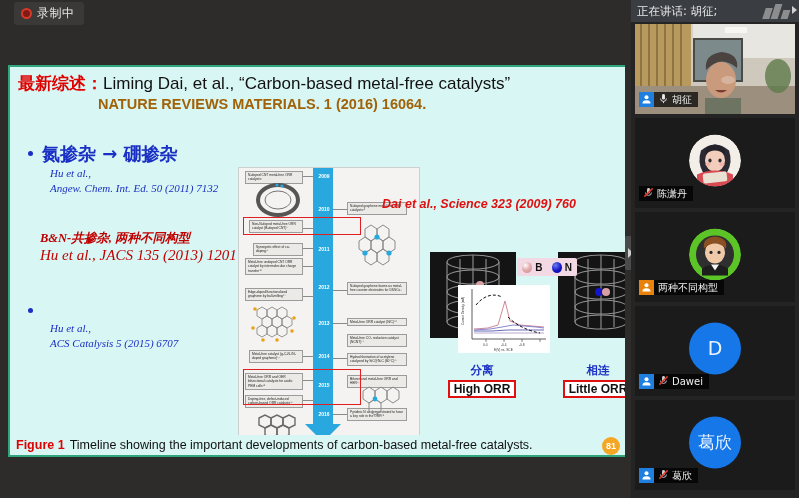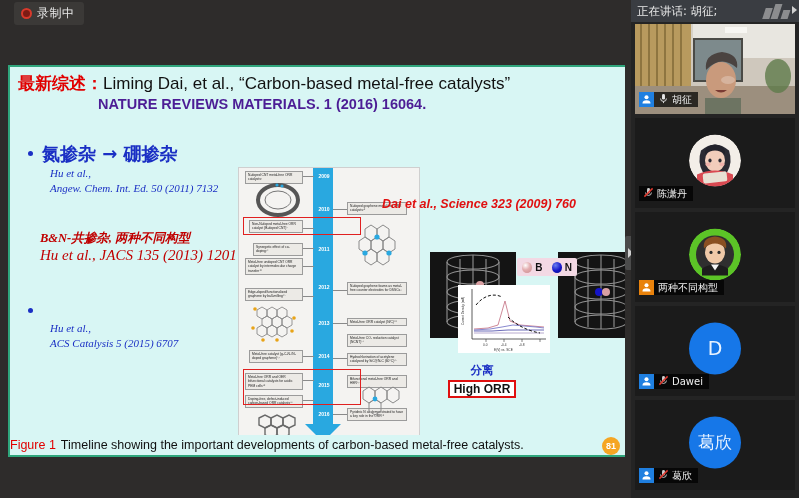--- a/index.html
+++ b/index.html
@@ -40,21 +40,21 @@
   .slide {
     position: absolute; left: 8px; top: 39px; width: 622px; height: 383px;
     background: #d8f6f4; border: 2px solid #2fa67c; border-right: none; overflow: hidden;
   }
 
   
   .title-line1 { position: absolute; left: 8px; top: 5px; white-space: nowrap; text-align: center; }
   .t-cn { color: #e10000; font-size: 17px; font-weight: bold; font-family: "DejaVu Sans", sans-serif; }
   .t-en { color: #111; font-size: 17px; font-family: "Liberation Sans", sans-serif; }
   .title-line2 { position: absolute; left: 88px; top: 29px; white-space: nowrap;
-    color: #4c1d95; font-size: 14.5px; font-weight: bold; }
+    color: #a16207; font-size: 14.5px; font-weight: bold; }
 
   
   .bullet { position: absolute; white-space: nowrap; }
   .bullet .dot { display: inline-block; width: 5px; height: 5px; border-radius: 50%;
      background: #1a2fc4; vertical-align: middle; margin-right: 9px; margin-bottom: 4px; }
   .b-head { color: #1a2fc4; font-size: 18px; font-weight: bold; font-family: "DejaVu Sans", sans-serif; }
   .b-sub { color: #1a2fc4; font-size: 11px; font-style: italic; font-family: "Liberation Serif", serif;
     display: block; margin-left: 22px; line-height: 1.35; white-space: nowrap; }
   .red-note { position: absolute; color: #c00000; font-family: "Liberation Serif", serif; white-space: nowrap; }
   .red-note .l1 { font-size: 12.5px; font-weight: bold; font-style: italic; display:block; }
@@ -93,21 +93,21 @@
   .ann { position: absolute; text-align: center; }
   .ann .cn { display: block; color: #1a2fc4; font-size: 11.5px; font-weight: bold;
     font-family: "DejaVu Sans", sans-serif; margin-bottom: 1px; }
   .ann .en { display: inline-block; color: #111; font-size: 12px; font-weight: bold;
     border: 2px solid #e01010; padding: 0px 4px; background: #fff; font-family:"Liberation Sans",sans-serif; }
 
   
   .caption { position: absolute; left: 8px; top: 409px; width: 622px; height: 22px;
     background: #d8f6f4; border: 2px solid #2fa67c; border-top: none; border-right: none;
     display: flex; align-items: center; }
-  .cap-fig { color: #e10000; font-size: 12.5px; font-weight: normal; }
+  .cap-fig { color: #e10000; font-size: 12.5px; font-weight: bold; padding-left: 6px; }
   .cap-txt { color: #111; font-size: 12.5px; font-weight: normal; padding-left: 5px; white-space: nowrap; }
   .pagebadge { position: absolute; right: 10px; top: 2px; width: 18px; height: 18px;
     border-radius: 50%; background: #f5a623; color: #fff; font-size: 9px; font-weight: bold;
     display: flex; align-items: center; justify-content: center; text-align: center; }
 
   
   .divider { position: absolute; left: 625px; top: 26px; width: 6px; height: 472px; background: #2e2c2b; }
   .dv-handle { position: absolute; left: 625px; top: 236px; width: 11px; height: 34px;
      background: #4b4b4b; border-radius: 2px; display: flex; align-items: center; justify-content: center; }
   .dv-handle:after { content: ""; width: 0; height: 0;
@@ -379,20 +379,24 @@
             <text x="36" y="66">E(V) vs. SCE</text>
           </g>
           <text x="6" y="40" font-size="3" fill="#333" transform="rotate(-90 6 40)" font-family="Liberation Sans, sans-serif">Current Density (mA)</text>
         </svg>
       </div>
 
       <div class="ann" style="left:433px; top:296px; width:78px;">
         <span class="cn">分离</span>
         <span class="en">High ORR</span>
       </div>
+      <div class="ann" style="left:546px; top:296px; width:84px;">
+        <span class="cn">相连</span>
+        <span class="en">Little ORR</span>
+      </div>
     </div>
 
     <div class="caption">
       <span class="cap-fig">Figure 1</span>
       <span class="cap-txt">Timeline showing the important developments of carbon-based metal-free catalysts.</span>
       <span class="pagebadge">81</span>
     </div>
   </div>
 
   <div class="divider"></div>

